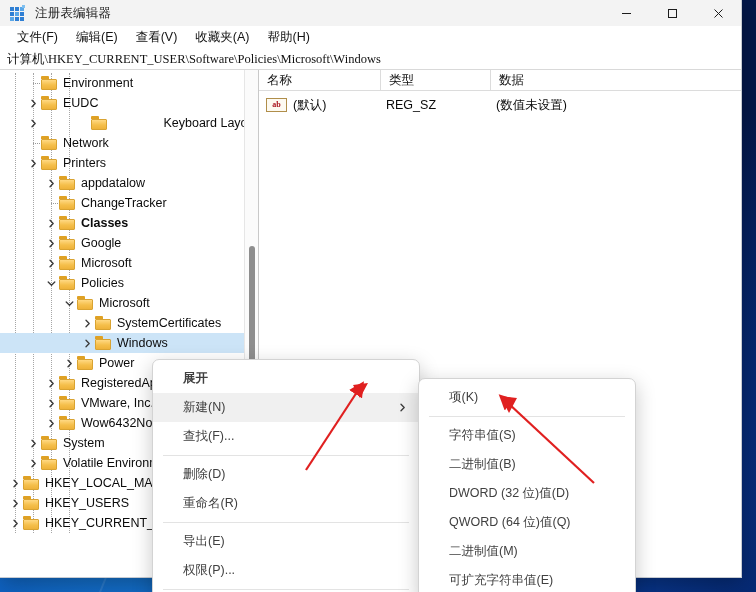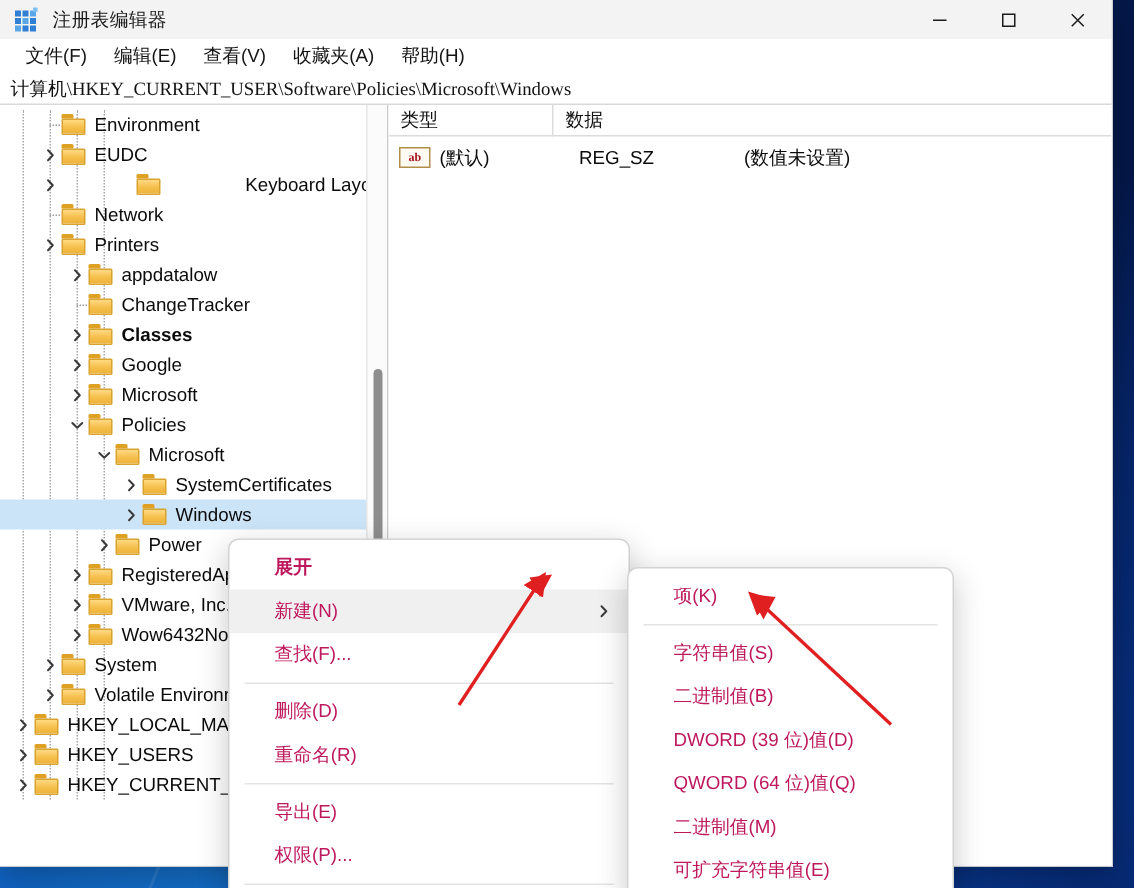--- a/index.html
+++ b/index.html
@@ -128,21 +128,21 @@
   .ctx {
     position: absolute; background: #ffffff;
     border: 1px solid #d3d3d3; border-radius: 7px;
     box-shadow: 0 6px 20px rgba(0,0,0,.22);
     padding: 4px 0; z-index: 40;
   }
   #ctx-main { left: 152px; top: 359px; width: 268px; }
   #ctx-sub  { left: 418px; top: 378px; width: 218px; }
   .ctx-item {
     height: 29px; display: flex; align-items: center; padding: 0 12px 0 30px;
-    font-size: 12.5px; color: #be185d; position: relative; white-space: nowrap;
+    font-size: 12.5px; color: #404040; position: relative; white-space: nowrap;
   }
   .ctx-item.bold { font-weight: bold; }
   .ctx-item.hl { background: #f0f0f0; }
   .ctx-sep { height: 1px; background: #e3e3e3; margin: 4px 10px; }
   .ctx-arrow {
     position: absolute; right: 12px; top: 0; height: 29px;
     display: flex; align-items: center;
   }
 
   
@@ -476,20 +476,21 @@
             <span class="node-label">HKEY_CURRENT_CONFIG</span>
           </div>
         </div>
       <div id="tree-scroll">
         <div id="tree-thumb"></div>
       </div>
     </div>
 
     <div id="list-pane">
       <div id="list-header">
+        <div class="col-h col-name">名称</div>
         <div class="col-h col-type">类型</div>
         <div class="col-h col-data">数据</div>
       </div>
       <div id="list-rows">
           <div class="lrow">
             <span class="ab-icon">ab</span>
             <span class="cell cell-name">(默认)</span>
             <span class="cell cell-type">REG_SZ</span>
             <span class="cell cell-data">(数值未设置)</span>
           </div>
@@ -534,21 +535,21 @@
       <span>项(K)</span>
     </div>
     <div class="ctx-sep"></div>
     <div class="ctx-item">
       <span>字符串值(S)</span>
     </div>
     <div class="ctx-item">
       <span>二进制值(B)</span>
     </div>
     <div class="ctx-item">
-      <span>DWORD (39 位)值(D)</span>
+      <span>DWORD (32 位)值(D)</span>
     </div>
     <div class="ctx-item">
       <span>QWORD (64 位)值(Q)</span>
     </div>
     <div class="ctx-item">
       <span>二进制值(M)</span>
     </div>
     <div class="ctx-item">
       <span>可扩充字符串值(E)</span>
     </div>

